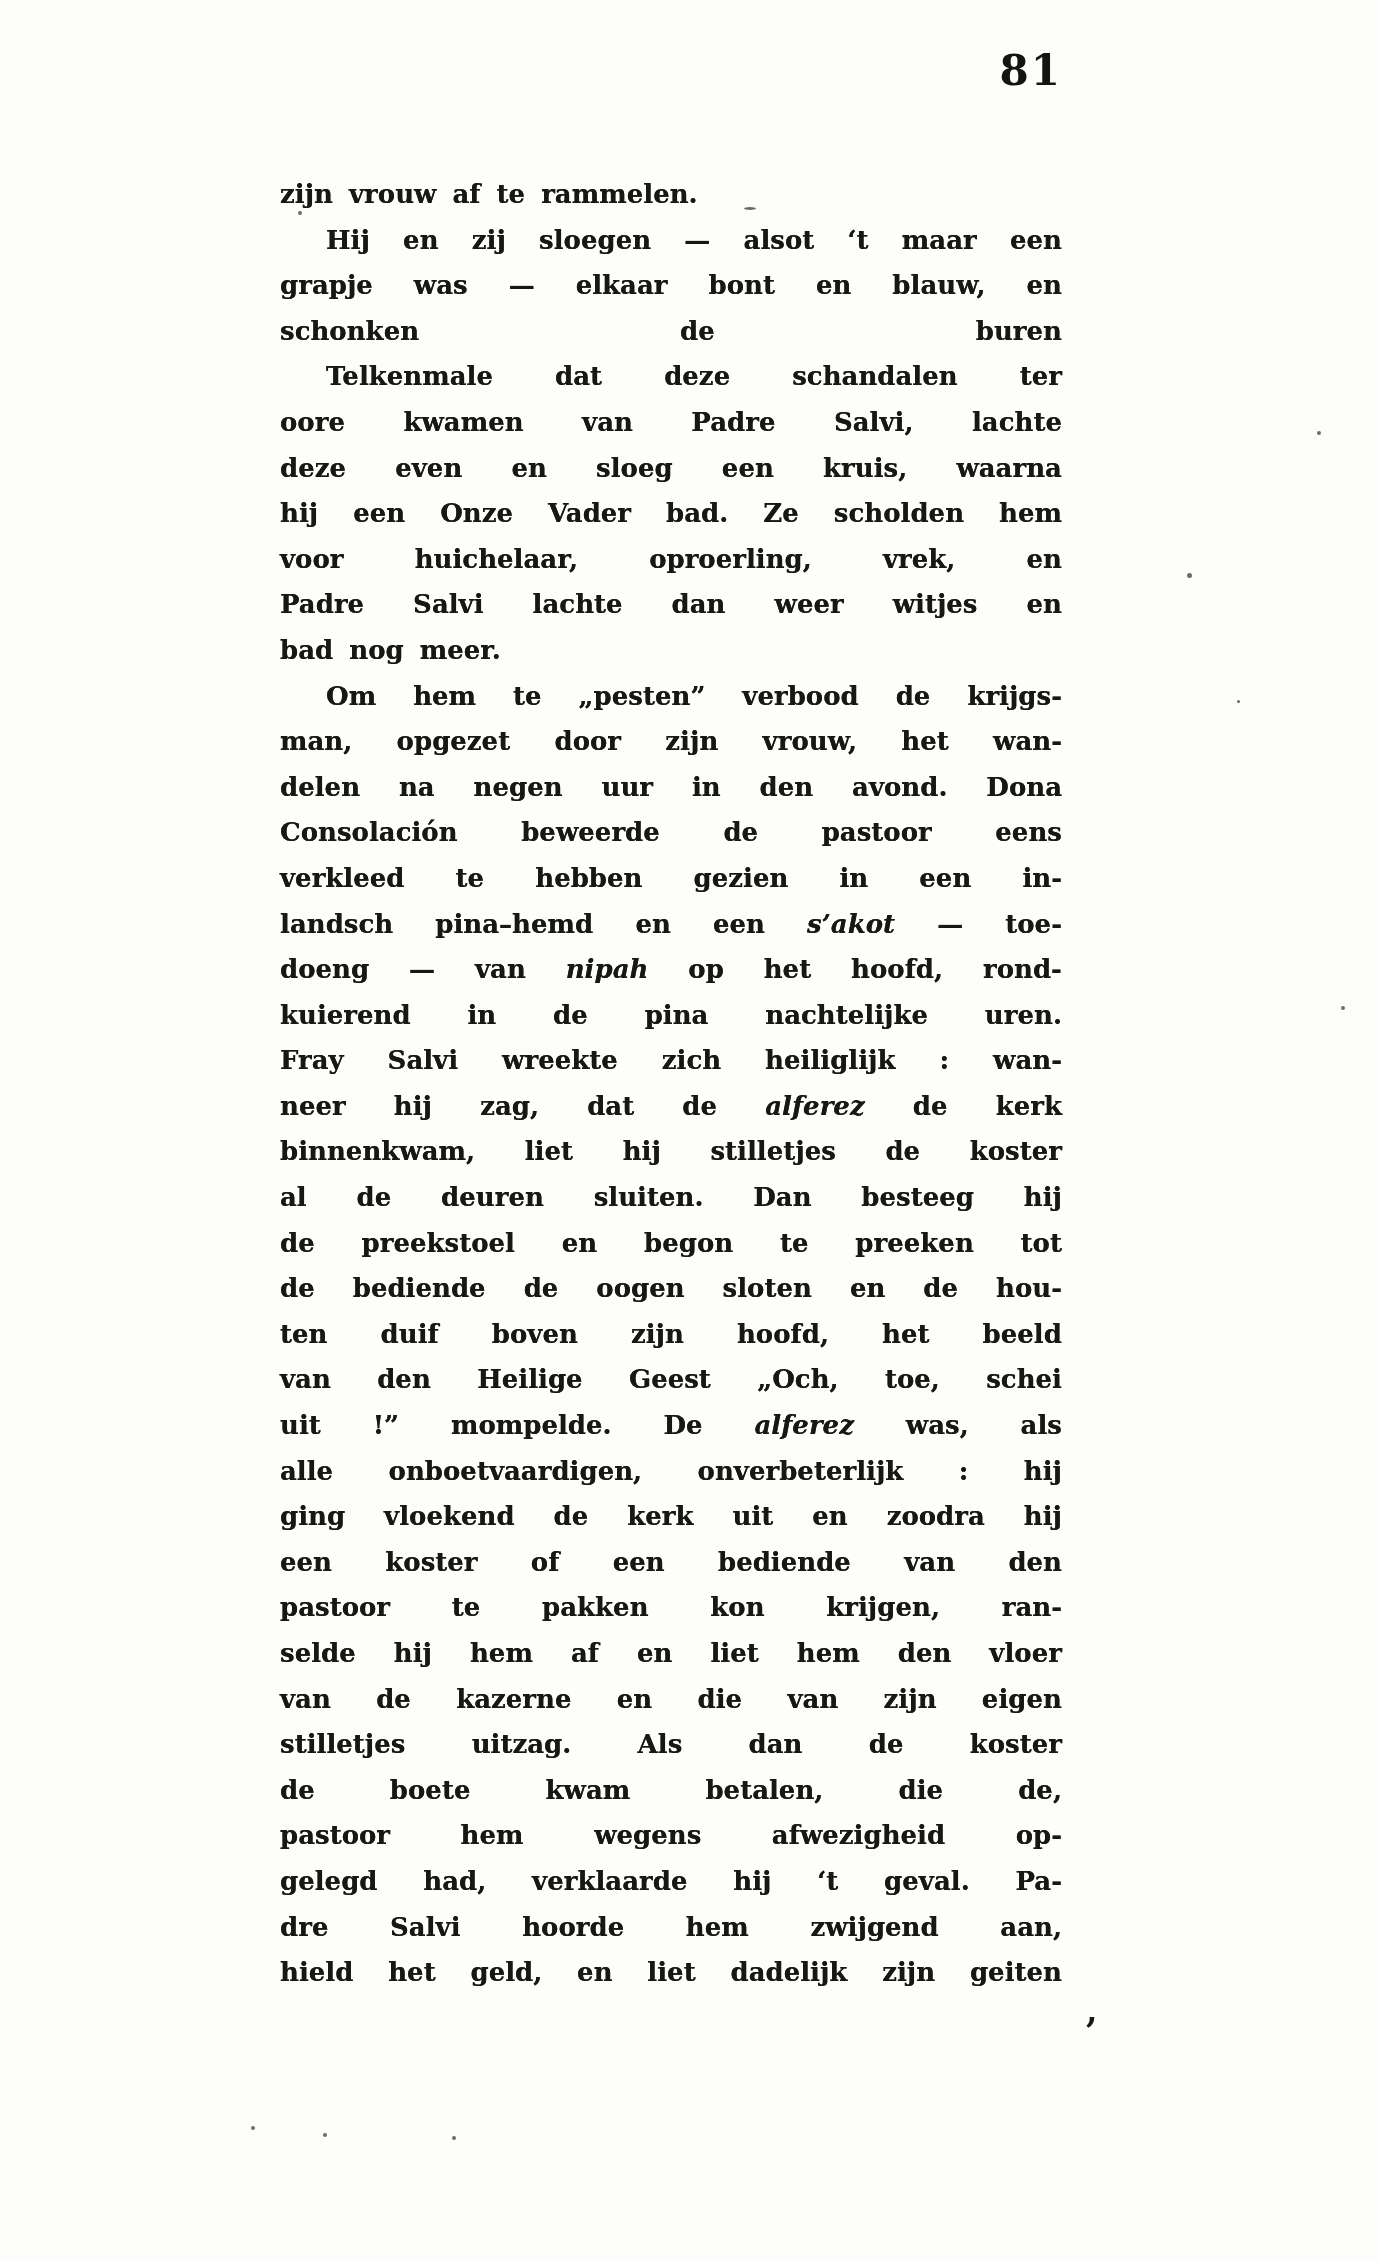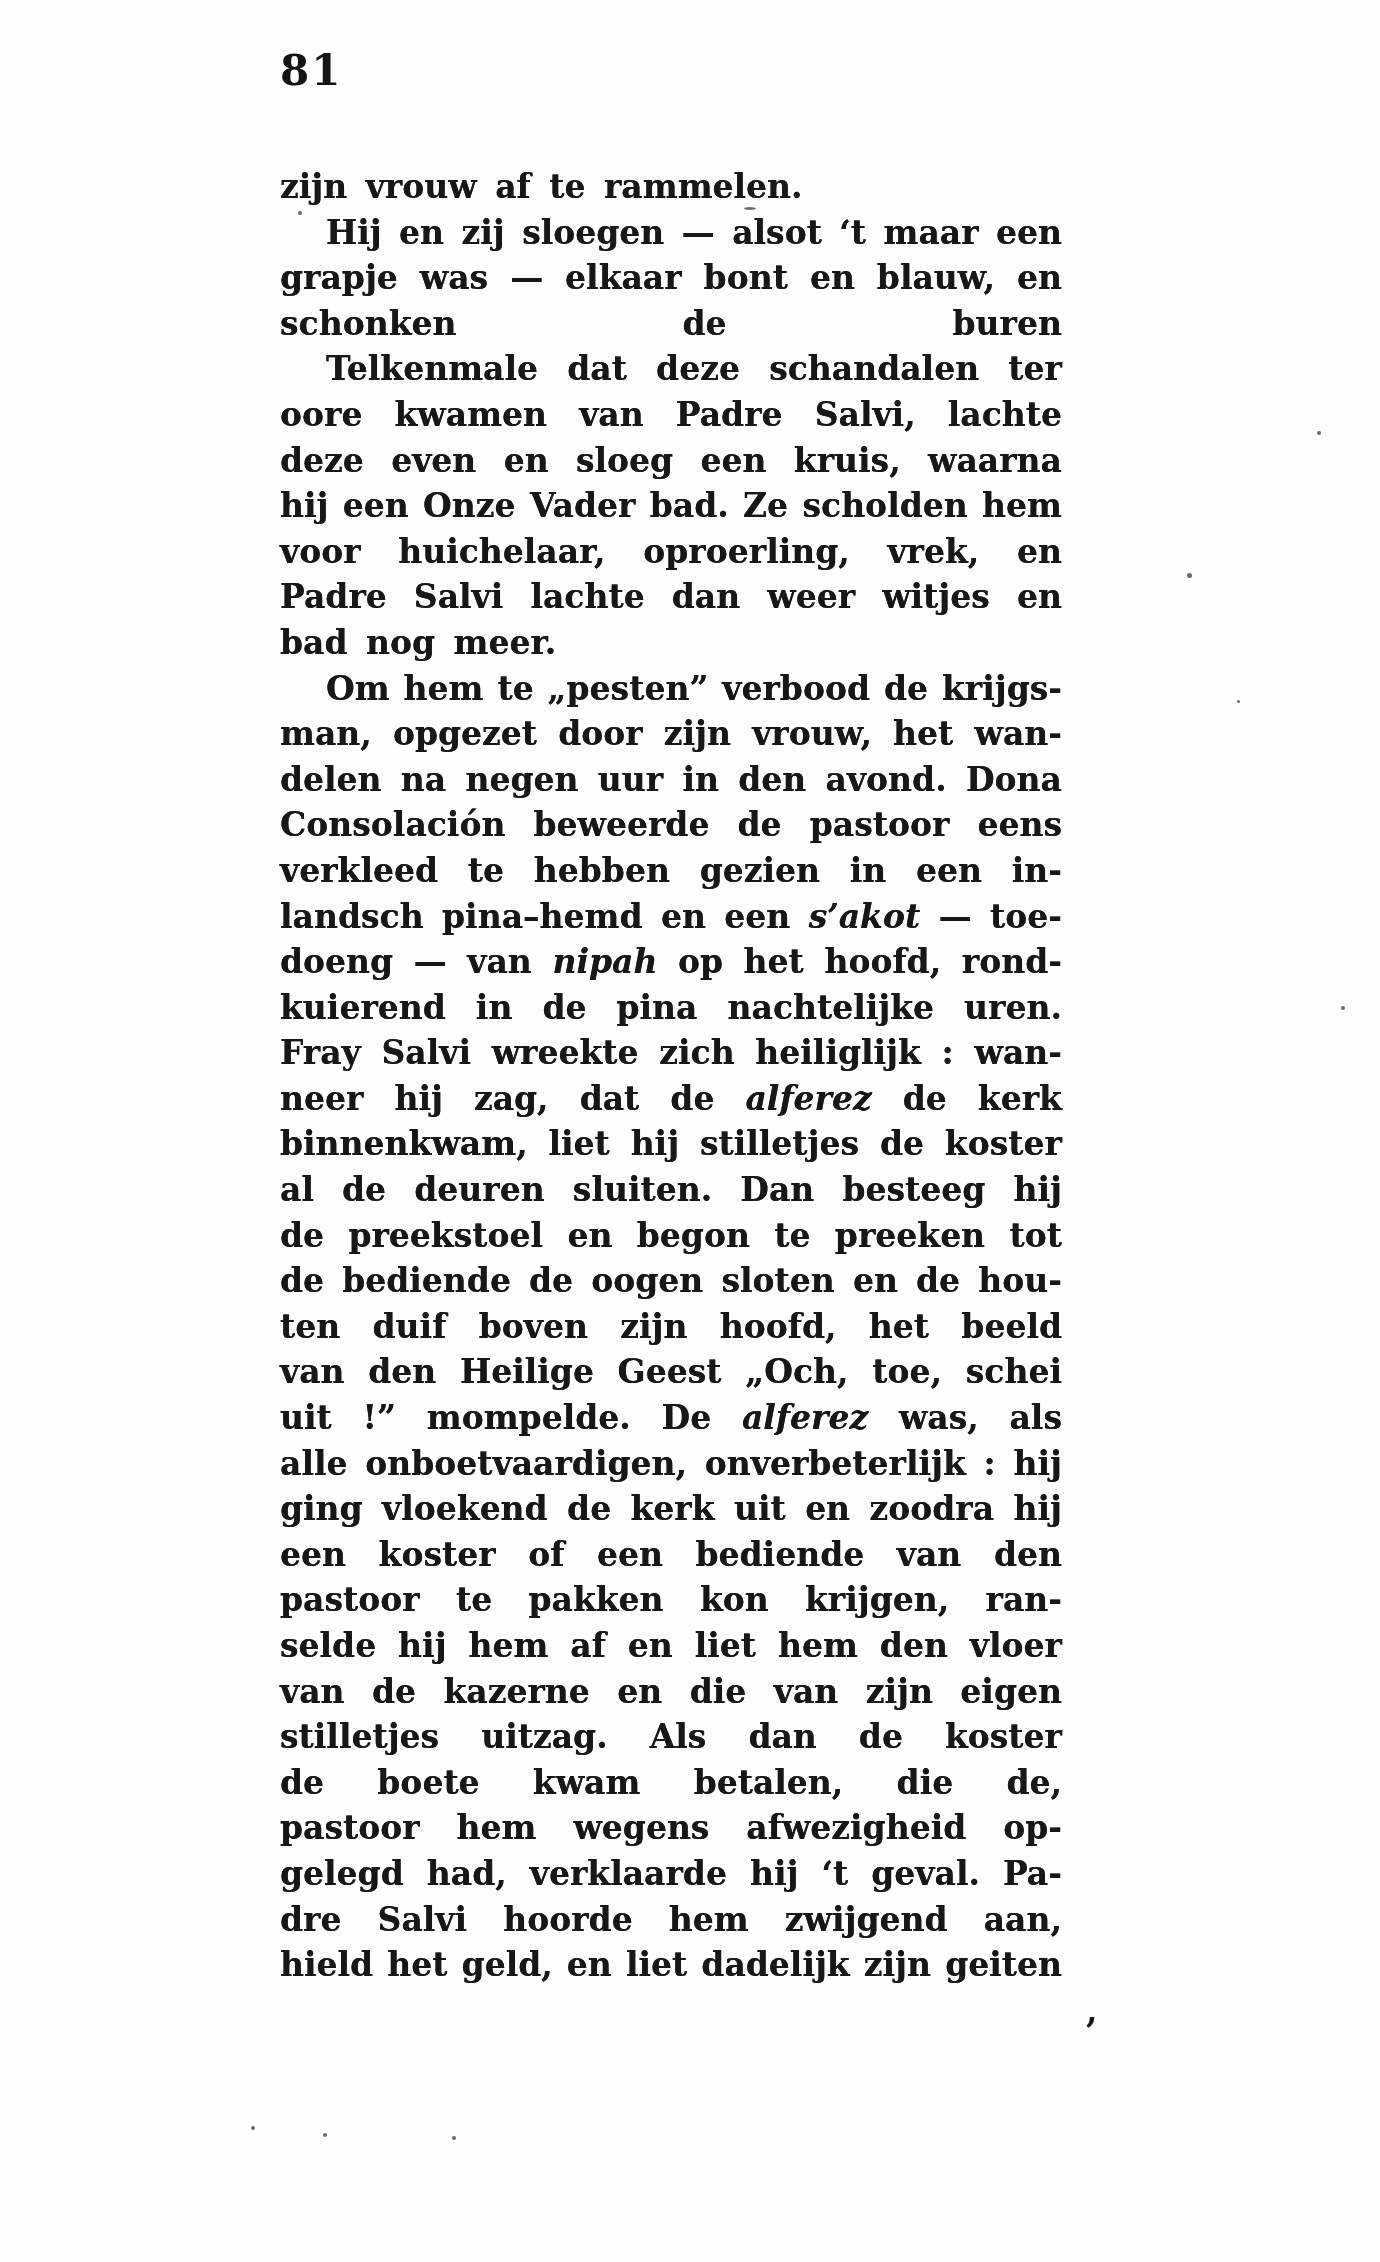--- a/index.html
+++ b/index.html
@@ -10,28 +10,28 @@
     font-family:"DejaVu Serif","Liberation Serif",serif;
     overflow:hidden;
   }
   .scan-page {
     position:absolute; left:0; top:0;
     width:1380px; height:2262px;
     background:#fdfdfc;
   }
   .page-number {
     position:absolute; left:280px; top:46px; width:782px;
-    text-align:left;
+    text-align:right;
     font-size:42px; font-weight:700;
     color:#161412;
     letter-spacing:2px;
   }
   .text-block {
-    position:absolute; left:280px; top:164px; width:782px;
-    font-size:33px; font-weight:700;
+    position:absolute; left:280px; top:172px; width:782px;
+    font-size:26px; font-weight:700;
     line-height:45.6px;
     color:#191715;
     text-shadow:0 0 0.5px rgba(25,22,20,0.85);
   }
   .paragraph { margin:0; }
   .line {
     display:flex;
     justify-content:space-between;
     align-items:baseline;
     height:45.6px;

